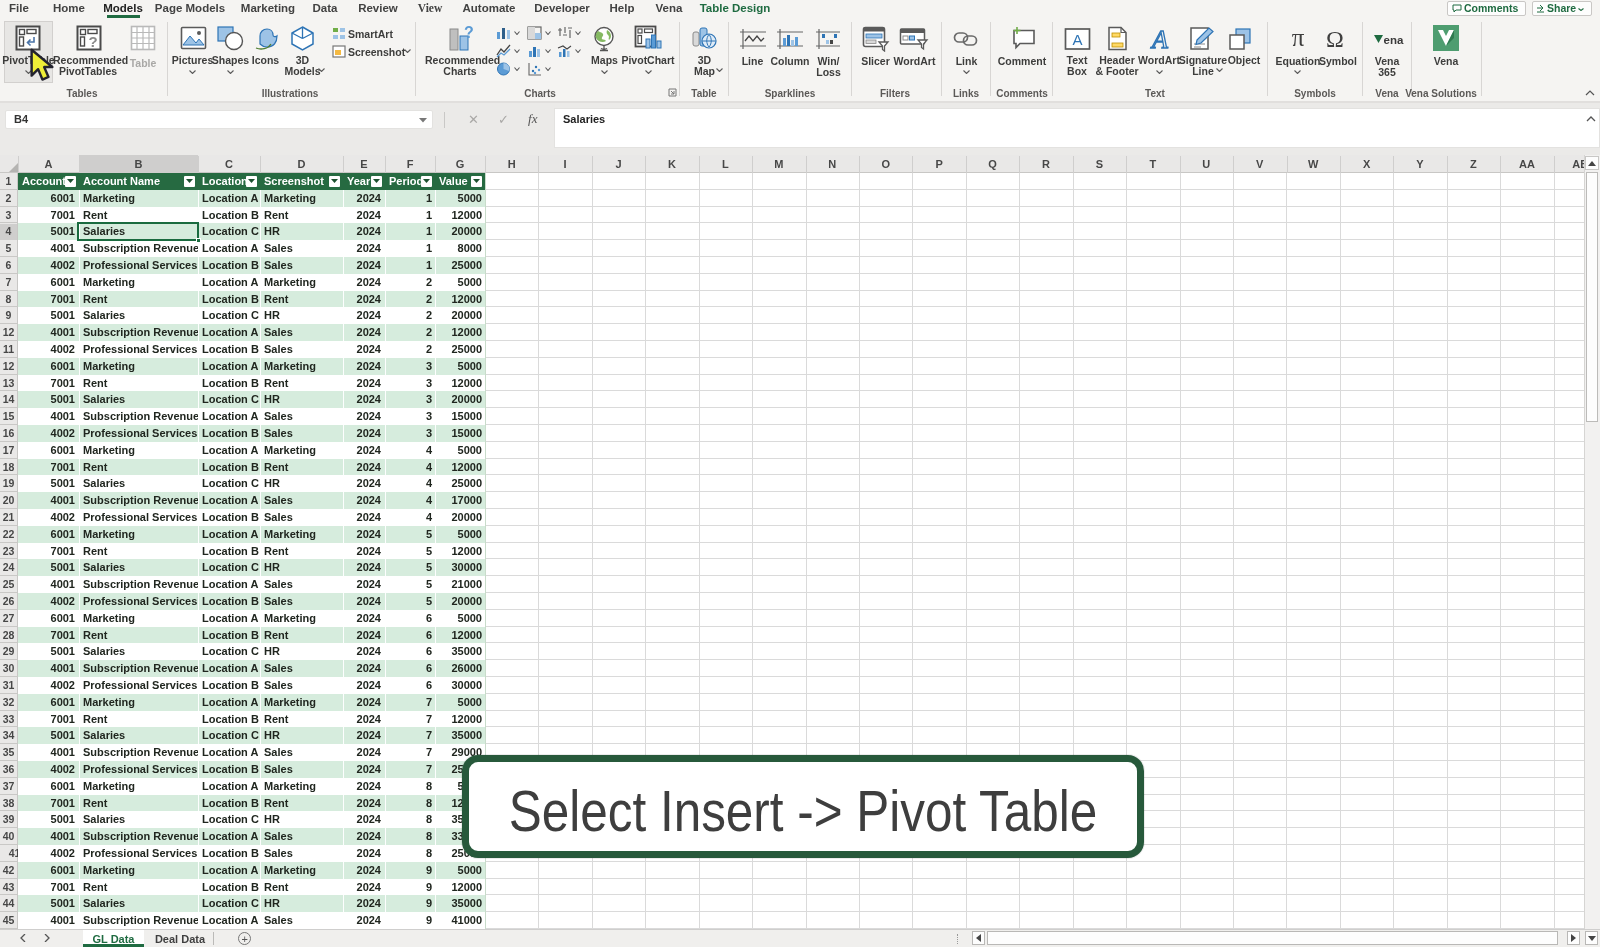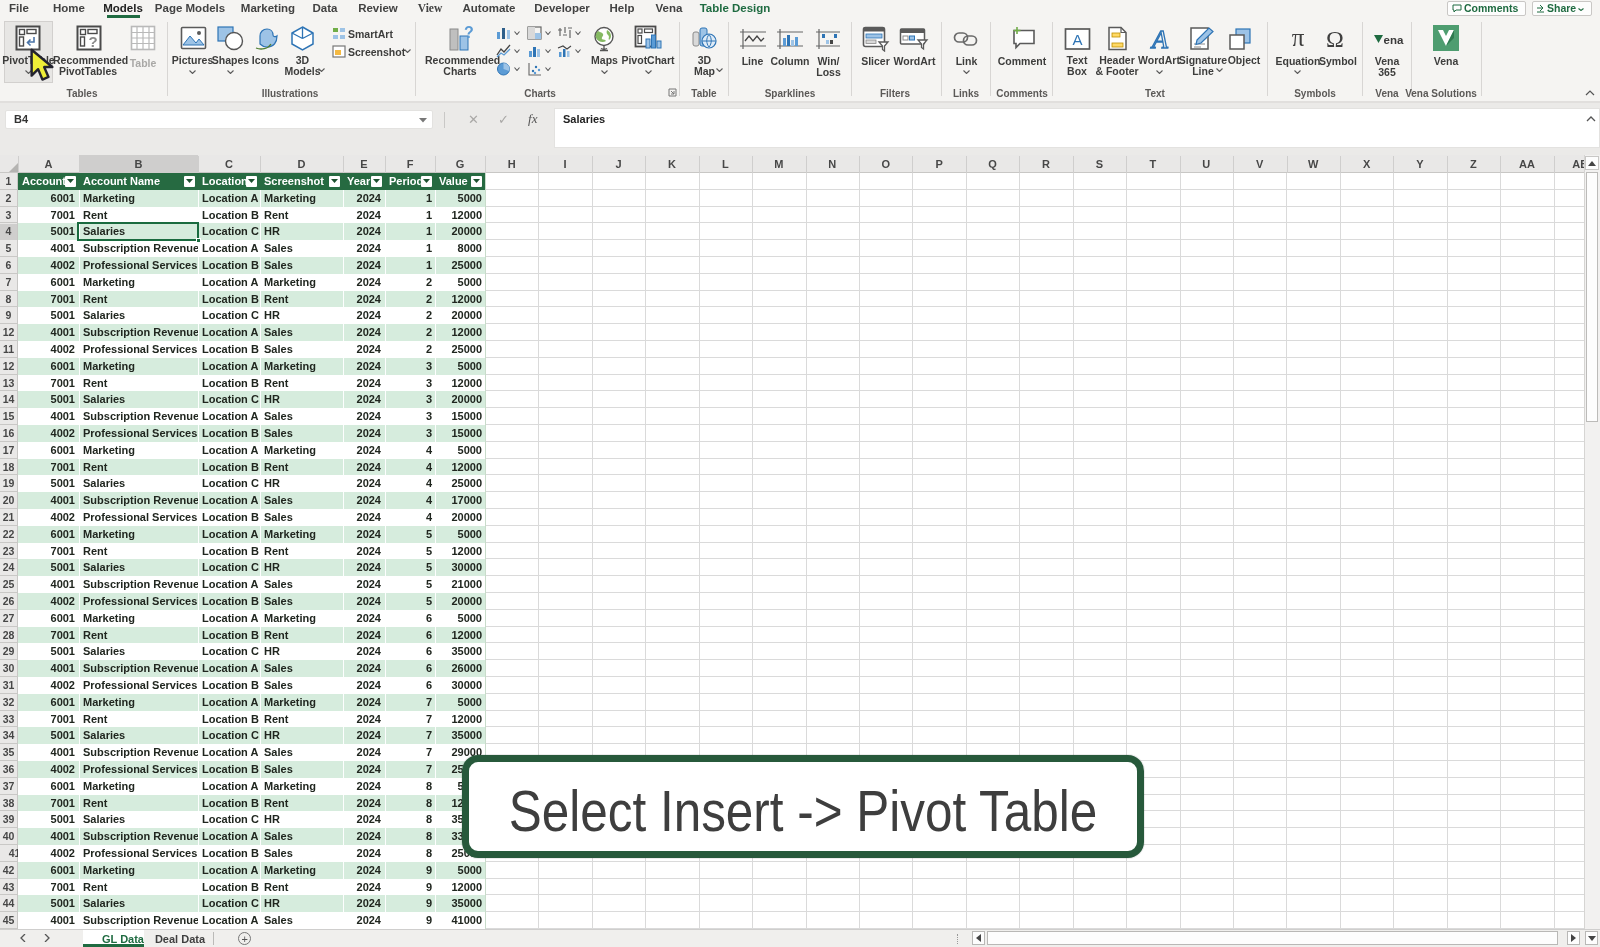--- a/index.html
+++ b/index.html
@@ -885,21 +885,21 @@
   </svg>
 <div class="ab" style="left:1586px;top:172px;width:12px;height:250px;background:#fdfdfd;border:1px solid #bcbbb9"></div>
 <div class="ab" style="left:0;top:929px;width:1600px;height:18px;background:#f0efed;border-top:1px solid #cfcecd"></div>
 <svg class="ab" style="left:19px;top:934px" width="8" height="8">
     <path d="M6 0 L2 4 L6 8" stroke="#555" stroke-width="1.3" fill="none"></path>
   </svg>
 <svg class="ab" style="left:43px;top:934px" width="8" height="8">
     <path d="M2 0 L6 4 L2 8" stroke="#555" stroke-width="1.3" fill="none"></path>
   </svg>
 <div class="ab" style="left:83px;top:930px;width:61px;height:17px;background:#fff;border-bottom:3px solid #1f6b41"></div>
-<div class="ab" style="left:83px;top:933px;width:61px;font-size:11px;font-weight:bold;color:#1f6b41;text-align:right">GL Data</div>
+<div class="ab" style="left:83px;top:933px;width:61px;font-size:11px;font-weight:bold;color:#1f6b41;text-align:center">GL Data</div>
 <div class="ab" style="left:147px;top:933px;width:66px;font-size:11px;color:#3f3f3f;text-align:center;font-weight:bold">Deal Data</div>
 <div class="ab" style="left:213px;top:932px;width:1px;height:13px;background:#bbbab8"></div>
 <div class="ab" style="left:238px;top:932px;width:13px;height:13px;border:1px solid #777;border-radius:50%;"></div>
 <div class="ab" style="left:241.5px;top:932.5px;font-size:11px;color:#555">+</div>
 <div class="ab" style="left:957px;top:934px;width:3px;height:10px;border-left:1px dotted #999"></div>
 <div class="ab" style="left:972px;top:931px;width:13px;height:14px;background:#fdfdfd;border:1px solid #b9b8b6"></div>
 <svg class="ab" style="left:976px;top:934px" width="5" height="8">
     <path d="M5 0 L0 4 L5 8 Z" fill="#444"></path>
   </svg>
 <div class="ab" style="left:987px;top:931px;width:571px;height:14px;background:#fdfdfd;border:1px solid #b9b8b6"></div>

